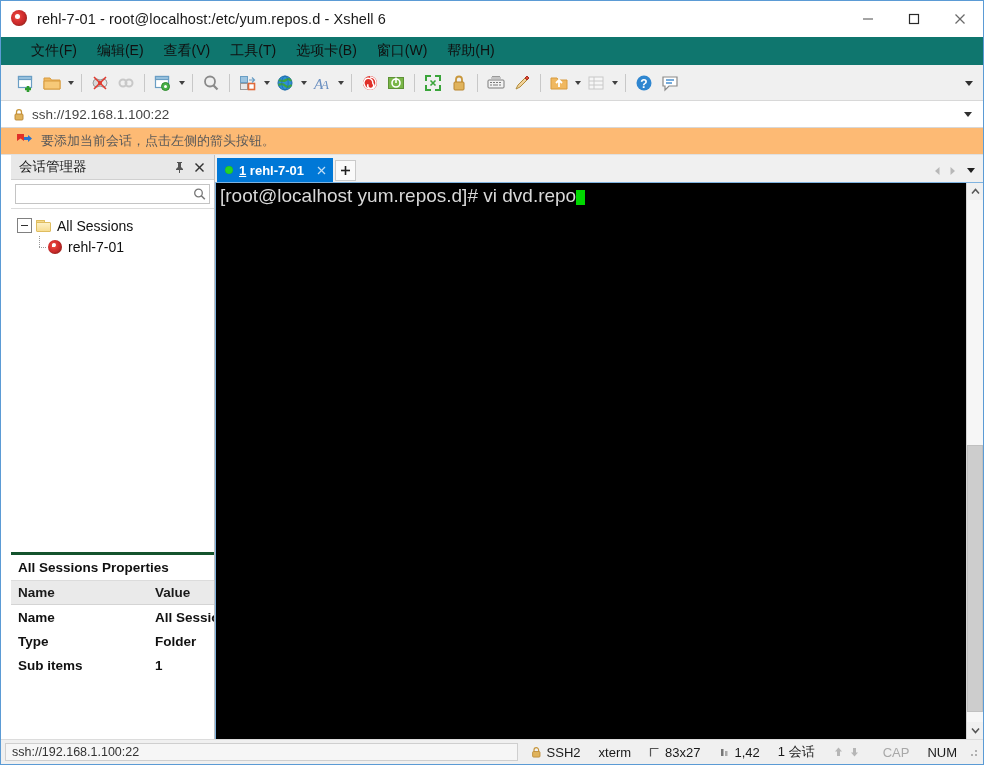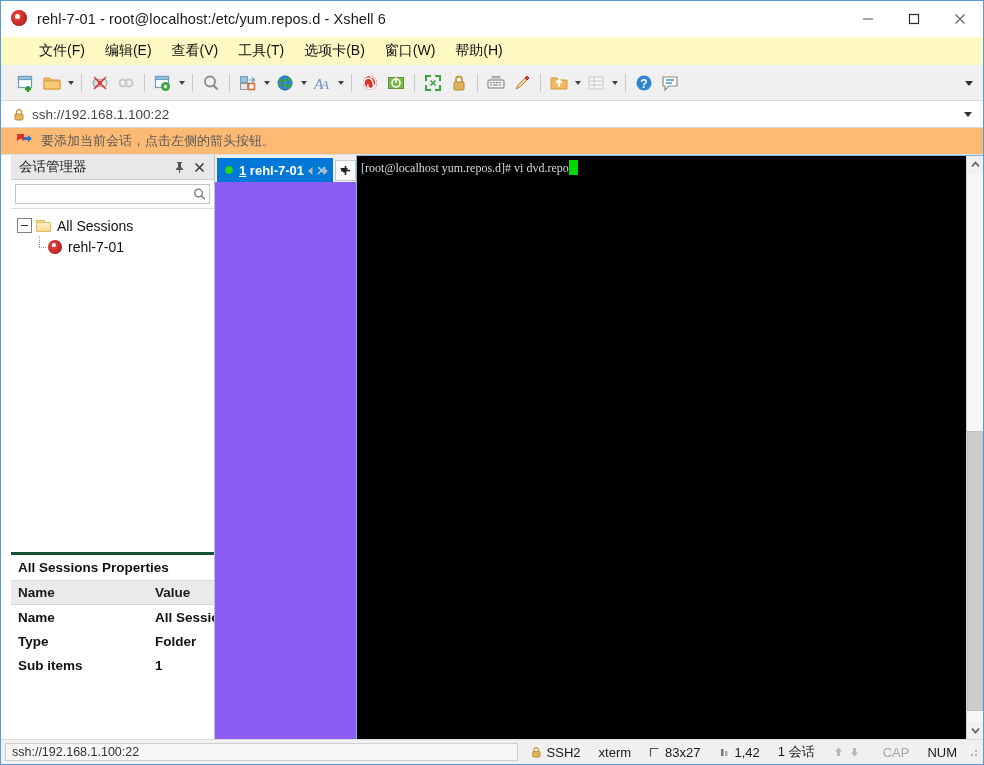--- a/index.html
+++ b/index.html
@@ -78,24 +78,24 @@
     height: 36px;
     display: flex;
     align-items: center;
     justify-content: center;
   }
 
   
   .menubar {
     height: 28px;
     min-height: 28px;
-    background: #fef9c3;
-    display: flex;
-    align-items: center;
-    padding-left: 28px;
+    background: #0f766e;
+    display: flex;
+    align-items: center;
+    padding-left: 20px;
     border-bottom: 1px solid #f0f0f0;
   }
   .menu-item {
     font-size: 14px;
     color: #101010;
     padding: 3px 10px;
     white-space: nowrap;
     cursor: default;
   }
 
@@ -414,23 +414,23 @@
   .props-head .pc-name, .props-head .pc-value { color: #1a1a1a; }
   .props-spacer {
     height: 62px;
     background: #ffffff;
   }
 
   
   .rightpanel {
     flex: 1;
     display: flex;
-    flex-direction: row;
+    flex-direction: column;
     min-width: 0;
-    background: #8b5cf6;
+    background: #bef264;
     justify-content: space-between;
   }
   .tabbar {
     height: 27px;
     min-height: 27px;
     background: #f0f0f0;
     display: flex;
     align-items: flex-end;
     padding-left: 2px;
     position: relative;
@@ -517,22 +517,22 @@
     box-sizing: border-box;
   }
   .terminal {
     flex: 1;
     background: #000000;
     padding: 4px 0 0 4px;
     overflow: hidden;
     min-width: 0;
   }
   .term-line {
-    font-family: Liberation Serif, serif;
-    font-size: 12px;
+    font-family: Liberation Sans, sans-serif;
+    font-size: 19px;
     line-height: 17px;
     color: #d8d8d8;
     white-space: pre;
     letter-spacing: 0px;
   }
   .cursor {
     display: inline-block;
     width: 9px;
     height: 15px;
     background: #00d800;

